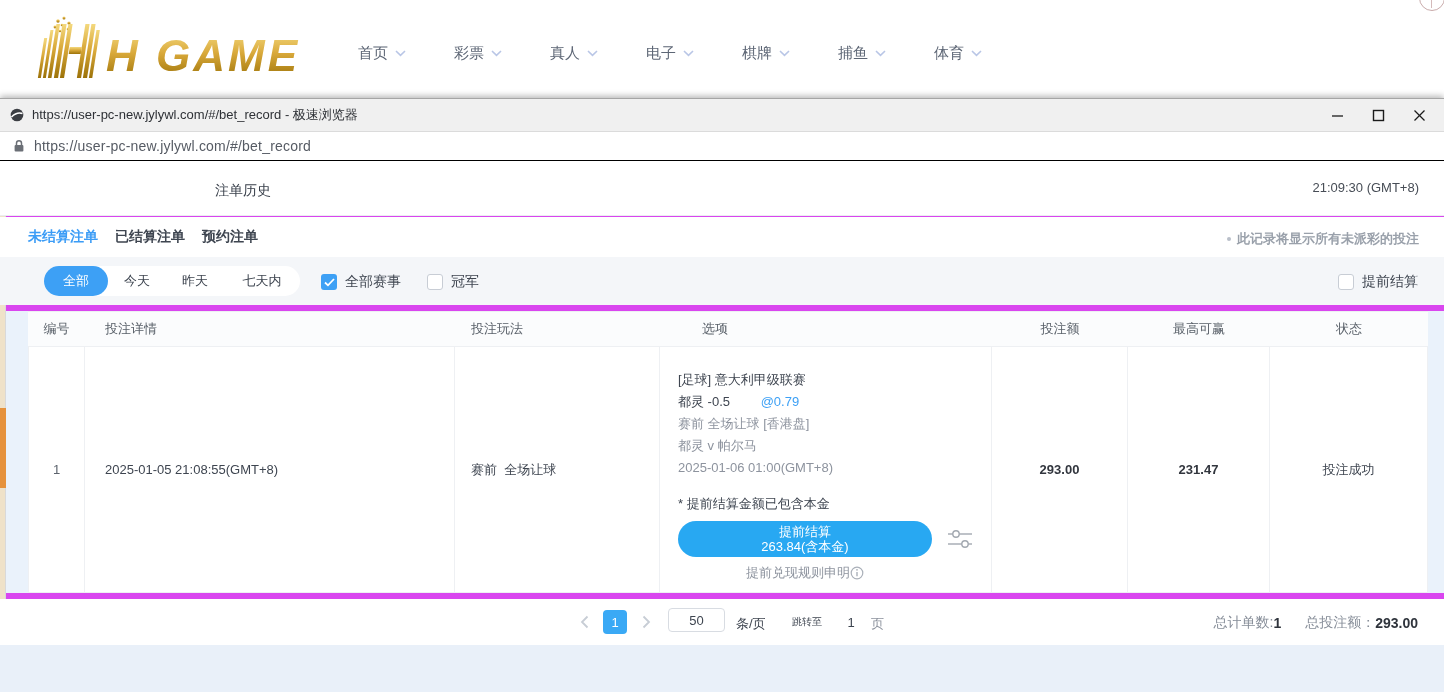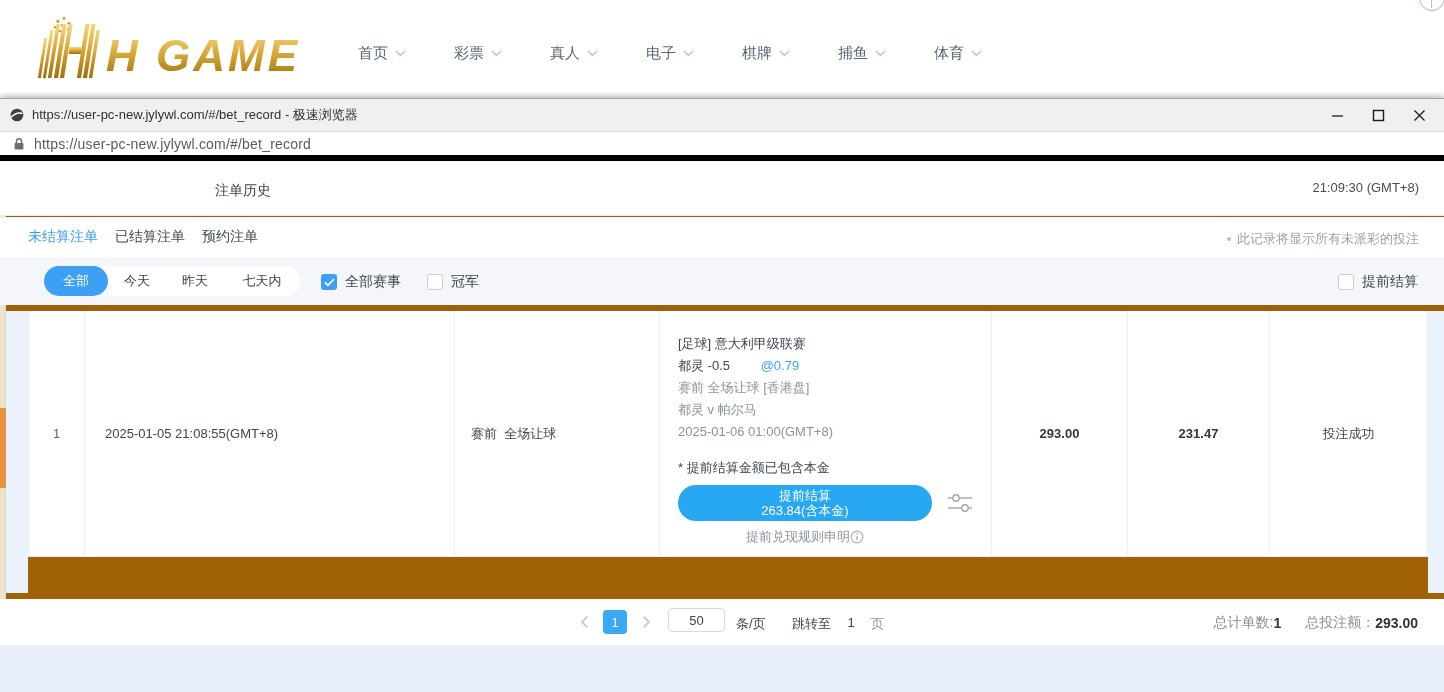--- a/index.html
+++ b/index.html
@@ -21,35 +21,35 @@
   .deco-circle:after { content:""; position:absolute; left:11px; top:2px; bottom:2px; width:0; border-left:1.3px solid #d4baba; }
 
   
   .browser { position:absolute; top:98px; left:0; width:1444px; height:594px; background:#fff;
     border-top:1px solid #a6a6a6; box-shadow:0 -2px 6px rgba(0,0,0,.28); }
   .titlebar { height:33px; background:#f0f0f0; border-bottom:1px solid #dbdbdb;
     display:flex; align-items:center; padding:0 10px; }
   .titlebar-title { font-size:13px; color:#2e3136; margin-left:8px; flex:1; }
   .win-controls { display:flex; align-items:center; gap:27px; margin-right:8px; }
   .win-btn { width:14px; height:14px; display:flex; align-items:center; justify-content:center; cursor:pointer; }
-  .addressbar { height:29px; background:#fff; border-bottom:6px solid #000000;
+  .addressbar { height:29px; background:#fff; border-bottom:1px solid #000000;
     display:flex; align-items:center; padding:0 13px; }
   .url { font-size:14px; color:#565b64; margin-left:9px; letter-spacing:.2px; cursor:text; }
 
   
-  .viewport { position:absolute; top:62px; left:0; width:1444px; height:532px; background:#a16207; overflow:hidden; }
+  .viewport { position:absolute; top:62px; left:0; width:1444px; height:532px; background:#d946ef; overflow:hidden; }
 
   .left-strip { position:absolute; left:0; top:0; width:6px; height:442px; background:#efe2c9; border-right:1px solid #d9d9d9; }
   .left-strip .orange-widget { position:absolute; left:0; top:247px; width:6px; height:80px; background:#e6923c; cursor:pointer; }
 
   .page-header { position:absolute; top:0; left:0; right:0; height:55px; background:#fff; border-bottom:1px solid #ebedf0; }
   .page-title { position:absolute; left:215px; top:21px; font-size:14px; color:#3a414c; }
   .server-time { position:absolute; right:25px; top:19px; font-size:13px; color:#474d56; }
 
-  .tabs-row { position:absolute; top:56px; left:0; right:0; height:40px; background:#fff; }
+  .tabs-row { position:absolute; top:56px; left:0; right:0; height:40px; background:#fff;font-weight:bold; }
   .tabs { position:absolute; left:28px; top:0; height:40px; display:flex; gap:17px; align-items:center; }
   .tab { font-size:14px; color:#3e4550; cursor:pointer; }
   .tab.active { color:#3b9cf6; }
   .note { position:absolute; right:25px; top:13px; display:flex; align-items:center; gap:6px;
     font-size:13px; color:#9aa1ab; }
   .note-bullet { width:4px; height:4px; border-radius:50%; background:#b9bfc9; }
 
   .filter-row { position:absolute; top:96px; left:0; right:0; height:48px; background:#f4f6f9; }
   .date-group { position:absolute; left:44px; top:9px; height:30px; background:#fff; border-radius:15px;
     display:flex; align-items:center; }
@@ -100,21 +100,21 @@
 
   
   .pagination-row { position:absolute; top:438px; left:0; right:0; height:46px; background:#fff; }
   .pager { position:absolute; left:576px; top:11px; display:flex; align-items:center; gap:11px; }
   .pg-chev { width:16px; height:24px; display:flex; align-items:center; justify-content:center; cursor:pointer; }
   .page-btn { width:24px; height:24px; border-radius:4px; background:#3aa9f5; color:#fff; font-size:13px;
     display:flex; align-items:center; justify-content:center; cursor:pointer; }
   .size-input { position:absolute; left:668px; top:9px; width:57px; height:24px; border:1px solid #d8dce2;
     border-radius:4px; text-align:center; font-size:13px; color:#3e4550; background:#fff; font-family:inherit; }
   .per-page { position:absolute; left:736px; top:16px; font-size:13px; color:#3e4550; }
-  .jump-label { position:absolute; left:792px; top:16px; font-size:13px; color:#3e4550; }
+  .jump-label { position:absolute; left:792px; top:16px; font-size:10px; color:#3e4550; }
   .jump-input { position:absolute; left:838px; top:9px; width:26px; height:28px; border:none; text-align:center;
     font-size:13px; color:#3e4550; background:transparent; font-family:inherit; }
   .page-unit { position:absolute; left:871px; top:16px; font-size:13px; color:#8d939e; }
   .totals { position:absolute; right:26px; top:15px; display:flex; gap:24px; font-size:14px; }
   .total-item { display:flex; align-items:center; }
   .total-label { color:#868d98; }
   .total-value { color:#2f343c; font-weight:bold; }
 
   .bottom-strip { position:absolute; top:484px; left:0; width:1444px; height:48px; background:#e9f0f9; }
 </style>
@@ -284,20 +284,29 @@
         <span class="checkbox early-settle">
           <span class="box unchecked"></span>
           <span>提前结算</span>
         </span>
       </div>
 
       <div class="pagebg-left"></div>
       <div class="pagebg-right"></div>
 
       <div class="table">
+        <div class="thead">
+          <span class="th c1">编号</span>
+          <span class="th c2">投注详情</span>
+          <span class="th c3">投注玩法</span>
+          <span class="th c4">选项</span>
+          <span class="th c5">投注额</span>
+          <span class="th c6">最高可赢</span>
+          <span class="th c7">状态</span>
+        </div>
         <div class="trow">
           <div class="td c1">1</div>
           <div class="td c2">
             <span>2025-01-05 21:08:55(GMT+8)</span>
           </div>
           <div class="td c3">赛前  全场让球</div>
           <div class="td c4">
             <div class="sel-line">[足球] 意大利甲级联赛</div>
             <div class="sel-line">
               <span>都灵 -0.5</span>

